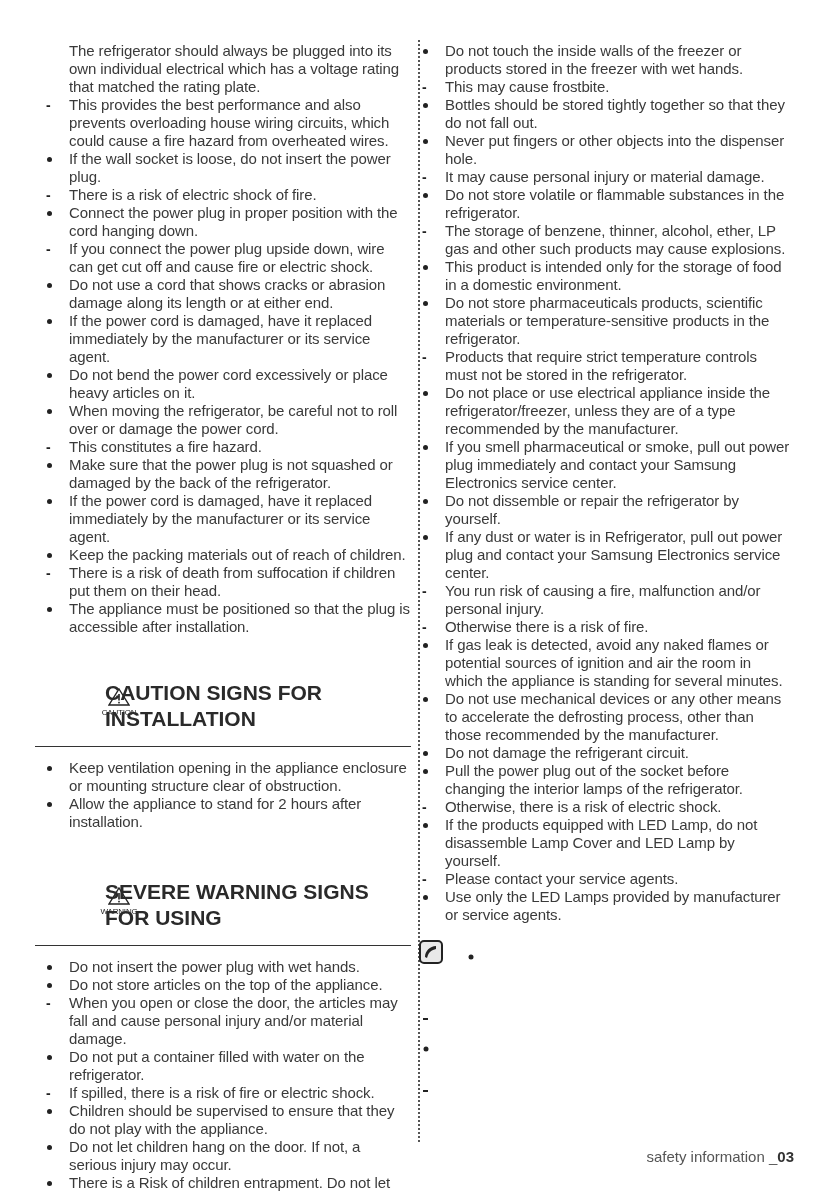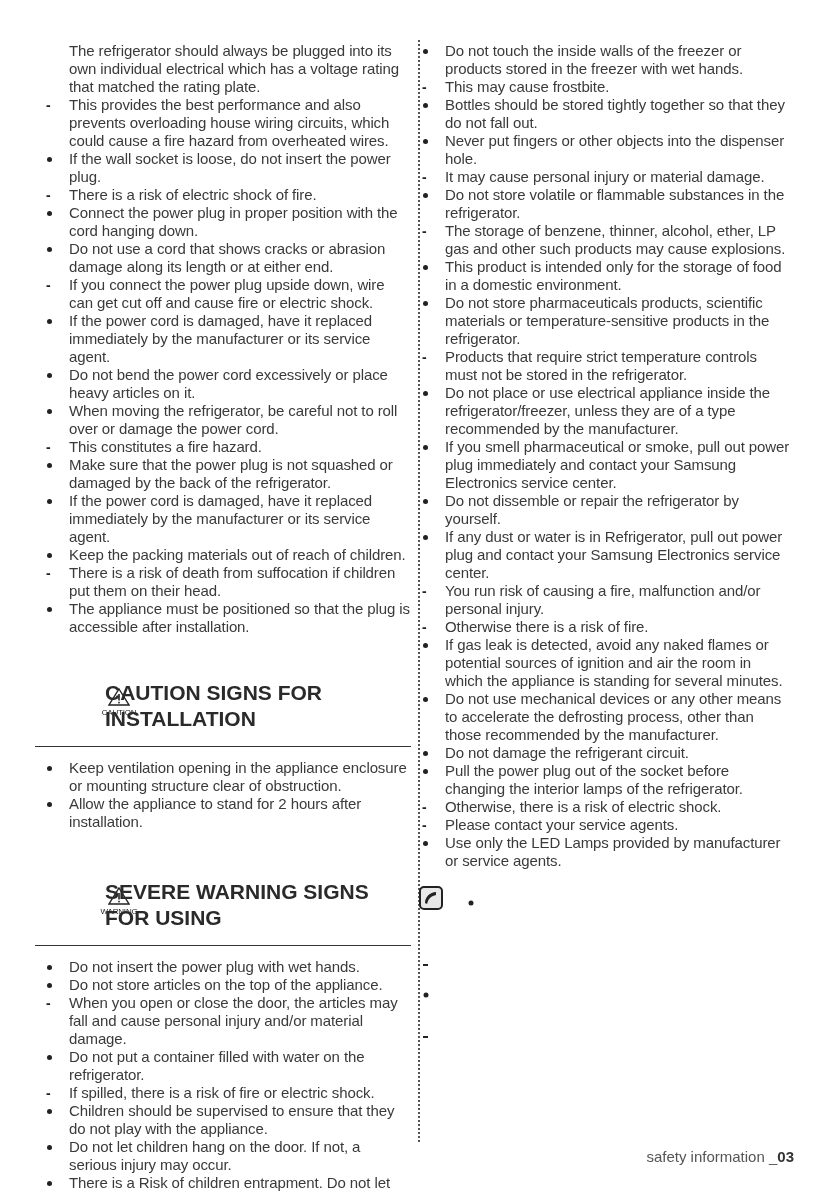--- a/index.html
+++ b/index.html
@@ -37,22 +37,22 @@
 
 <div class="divider"></div>
 
 <div class="col col-left">
   <ul class="items" id="left-intro">
       <li><span class="mk"></span><span>The refrigerator should always be plugged into its own individual electrical which has a voltage rating that matched the rating plate.</span></li>
       <li><span class="mk dash"></span><span>This provides the best performance and also prevents overloading house wiring circuits, which could cause a fire hazard from overheated wires.</span></li>
       <li><span class="mk bullet"></span><span>If the wall socket is loose, do not insert the power plug.</span></li>
       <li><span class="mk dash"></span><span>There is a risk of electric shock of fire.</span></li>
       <li><span class="mk bullet"></span><span>Connect the power plug in proper position with the cord hanging down.</span></li>
+      <li><span class="mk dash"></span><span>If you connect the power plug upside down, wire can get cut off and cause fire or electric shock.</span></li>
       <li><span class="mk bullet"></span><span>Do not use a cord that shows cracks or abrasion damage along its length or at either end.</span></li>
-      <li><span class="mk dash"></span><span>If you connect the power plug upside down, wire can get cut off and cause fire or electric shock.</span></li>
       <li><span class="mk bullet"></span><span>If the power cord is damaged, have it replaced immediately by the manufacturer or its service agent.</span></li>
       <li><span class="mk bullet"></span><span>Do not bend the power cord excessively or place heavy articles on it.</span></li>
       <li><span class="mk bullet"></span><span>When moving the refrigerator, be careful not to roll over or damage the power cord.</span></li>
       <li><span class="mk dash"></span><span>This constitutes a fire hazard.</span></li>
       <li><span class="mk bullet"></span><span>Make sure that the power plug is not squashed or damaged by the back of the refrigerator.</span></li>
       <li><span class="mk bullet"></span><span>If the power cord is damaged, have it replaced immediately by the manufacturer or its service agent.</span></li>
       <li><span class="mk bullet"></span><span>Keep the packing materials out of reach of children.</span></li>
       <li><span class="mk dash"></span><span>There is a risk of death from suffocation if children put them on their head.</span></li>
       <li><span class="mk bullet"></span><span>The appliance must be positioned so that the plug is accessible after installation.</span></li>
     </ul>
@@ -120,20 +120,21 @@
       <li><span class="mk bullet"></span><span>If you smell pharmaceutical or smoke, pull out power plug immediately and contact your Samsung Electronics service center.</span></li>
       <li><span class="mk bullet"></span><span>Do not dissemble or repair the refrigerator by yourself.</span></li>
       <li><span class="mk bullet"></span><span>If any dust or water is in Refrigerator, pull out power plug and contact your Samsung Electronics service center.</span></li>
       <li><span class="mk dash"></span><span>You run risk of causing a fire, malfunction and/or personal injury.</span></li>
       <li><span class="mk dash"></span><span>Otherwise there is a risk of fire.</span></li>
       <li><span class="mk bullet"></span><span>If gas leak is detected, avoid any naked flames or potential sources of ignition and air the room in which the appliance is standing for several minutes.</span></li>
       <li><span class="mk bullet"></span><span>Do not use mechanical devices or any other means to accelerate the defrosting process, other than those recommended by the manufacturer.</span></li>
       <li><span class="mk bullet"></span><span>Do not damage the refrigerant circuit.</span></li>
       <li><span class="mk bullet"></span><span>Pull the power plug out of the socket before changing the interior lamps of the refrigerator.</span></li>
       <li><span class="mk dash"></span><span>Otherwise, there is a risk of electric shock.</span></li>
+      <li><span class="mk bullet"></span><span>If the products equipped with LED Lamp, do not disassemble Lamp Cover and LED Lamp by yourself.</span></li>
       <li><span class="mk dash"></span><span>Please contact your service agents.</span></li>
       <li><span class="mk bullet"></span><span>Use only the LED Lamps provided by manufacturer or service agents.</span></li>
     </ul>
 
   <div class="note-box">
     <div class="phone-icon">
       <svg width="20" height="20" viewBox="0 0 20 20">
           <path d="M4 15 C4 9 9 4 15 4 L15 7 L12 8 C9 9 8 11 7 13 L6 16 Z" fill="#222"></path>
         </svg>
     </div>

